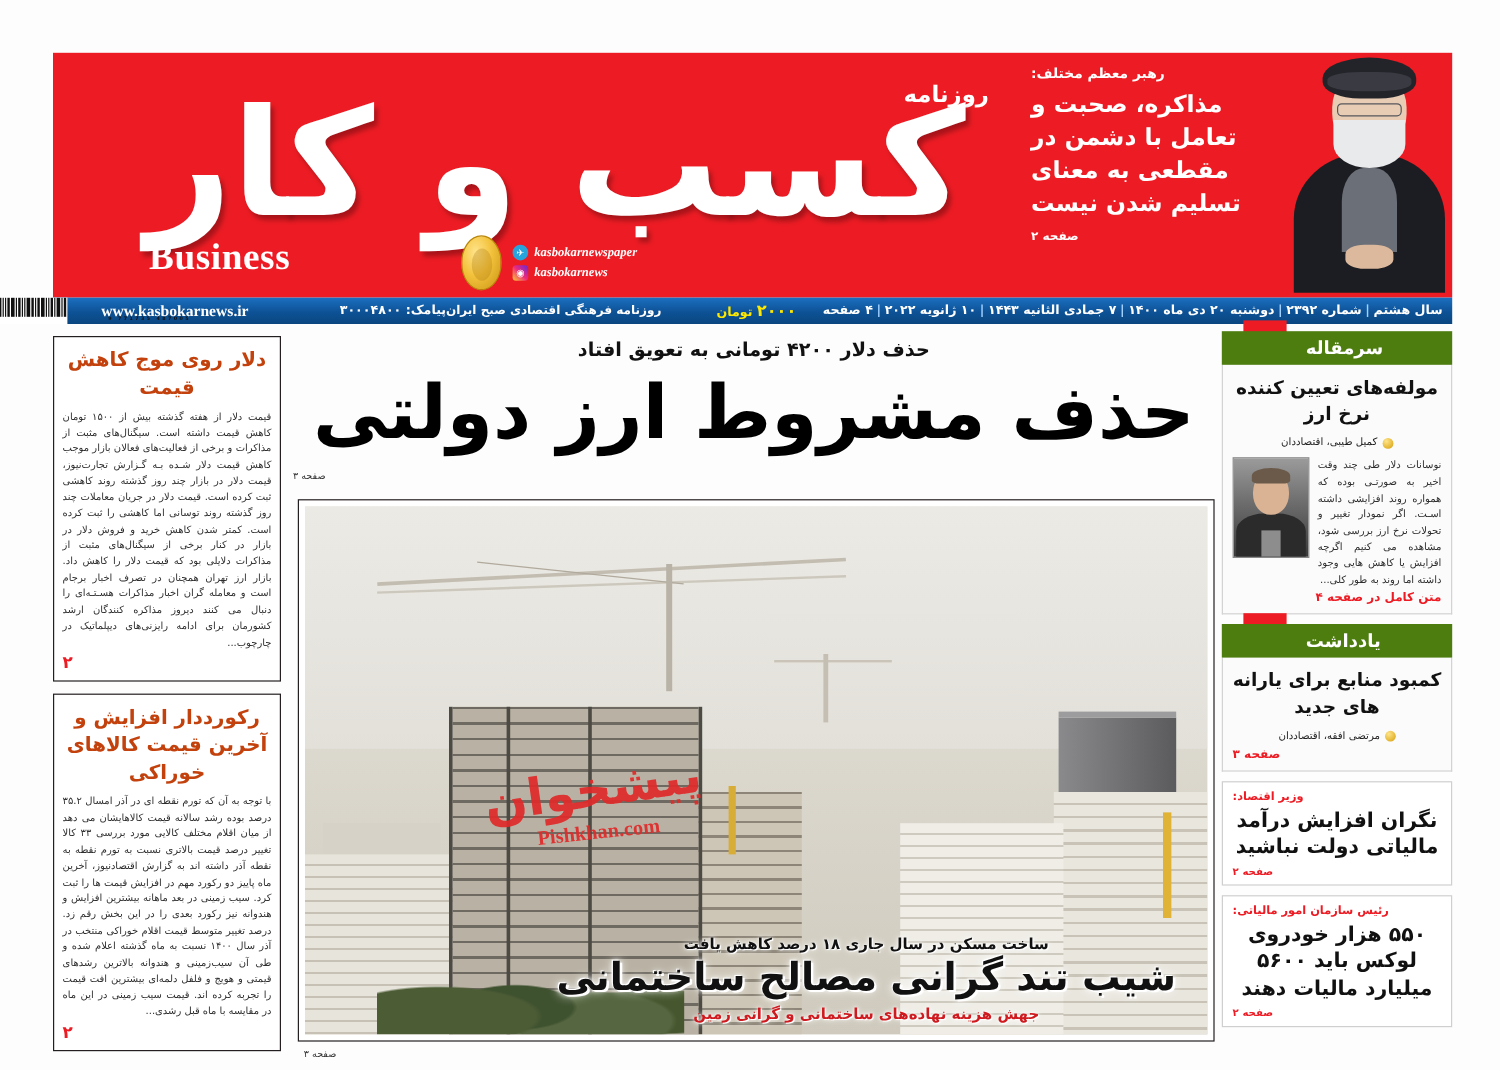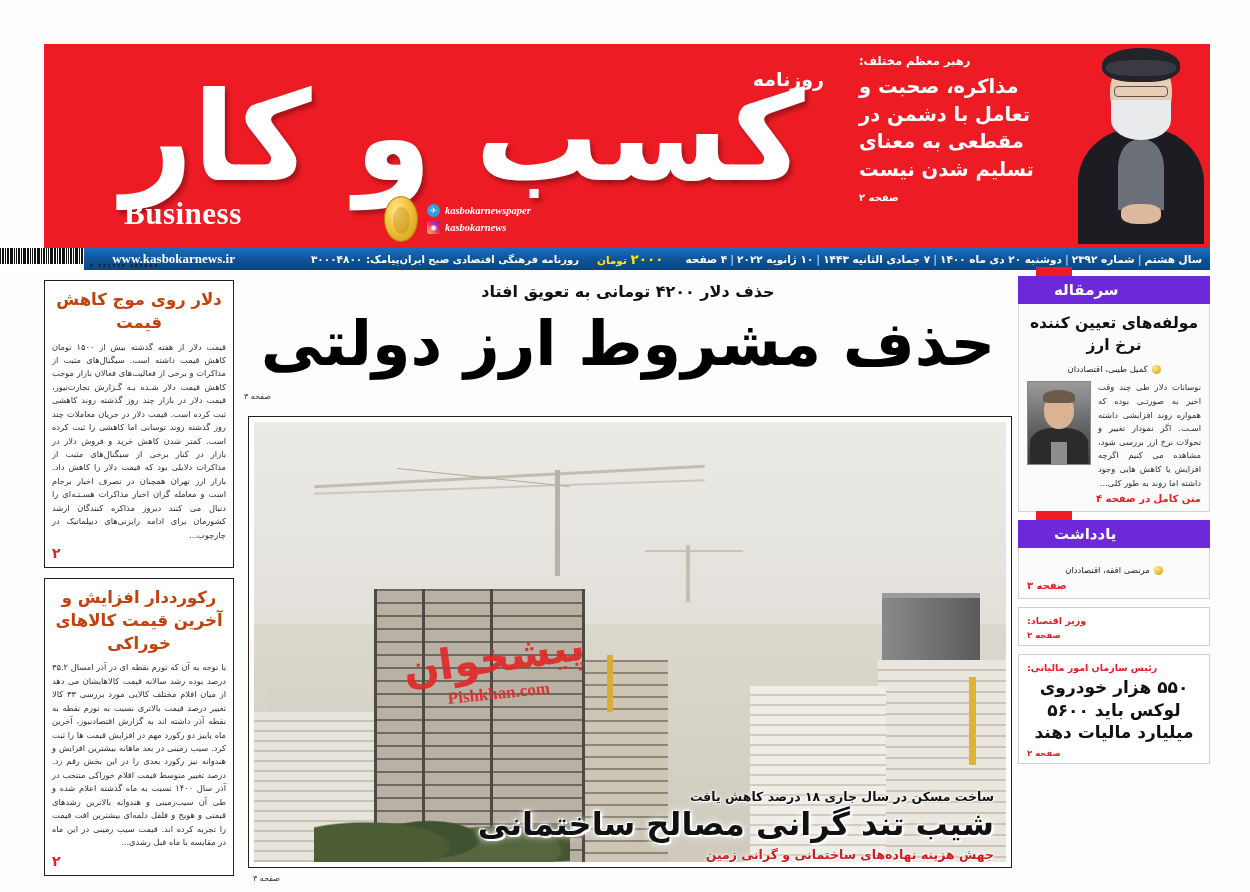--- a/index.html
+++ b/index.html
@@ -272,20 +272,21 @@
   }
   .infobar-right {
     padding-right: 8px;
     white-space: nowrap;
     letter-spacing: -0.2px;
   }
   .infobar-sep { color: #9fd0ff; margin: 0 3px; }
   .price {
     margin-right: 22px;
     white-space: nowrap;
+    margin-left: 28px;
   }
   .price .num { color: #ffe800; font-size: 13.5px; }
   .price .unit { color: #ffe800; }
   .slogan {
     margin-right: 18px;
     font-size: 10px;
     white-space: nowrap;
   }
   .infobar-spacer { flex: 1; }
   .sms {
@@ -543,23 +544,23 @@
     font-size: 17px;
     font-family: "Liberation Serif", "DejaVu Serif", serif;
     display: block;
     margin-top: 2px;
     transform: rotate(2deg);
   }
 
   .photo-caption {
     position: absolute;
     right: 12px;
-    bottom: 0;
+    bottom: 10px;
     left: 26%;
-    text-align: right;
+    text-align: center;
     direction: rtl;
   }
   .cap-kicker {
     font-size: 12.5px;
     font-weight: bold;
     color: #111;
     text-shadow: 0 0 3px #fff, 0 0 6px #fff, 1px 1px 0 #fff;
     margin-bottom: 2px;
   }
   .cap-title {
@@ -611,26 +612,26 @@
     position: absolute;
     left: 0; bottom: -7px;
     width: 0; height: 0;
     border-left: 18px solid #ED1C24;
     border-right: 18px solid #ED1C24;
     border-bottom: 7px solid transparent;
   }
   .sec-head {
     position: relative;
     height: 28px;
-    background: #6d28d9;
+    background: #4d7c0f;
     color: #ffffff;
     display: flex;
     align-items: center;
     justify-content: flex-end;
-    padding-left: 36px;
+    padding-left: 70px;
     padding-right: 9px;
     font-size: 15px;
     font-weight: bold;
     direction: rtl;
     z-index: 3;
   }
   .sec-body {
     border: 1px solid #d3d3d3;
     border-top: none;
     background: #fbfbfb;
@@ -919,30 +920,32 @@
             <span>نوسانات دلار طی چند وقت اخیر به صورتـی بوده که همواره روند افزایشی داشته اسـت. اگر نمودار تغییر و تحولات نرخ ارز بررسی شود، مشاهده می کنیم اگرچه افزایش یا کاهش هایی وجود داشته اما روند به طور کلی...</span>
           </div>
           <div class="read-more">متن کامل در صفحه ۴</div>
         </div>
       </div>
 
       <div class="sec">
         <div class="sec-tab"></div>
         <div class="sec-head">یادداشت</div>
         <div class="sec-body">
+          <div class="sec-title">کمبود منابع برای یارانه های جدید</div>
           <div class="byline">
             <span class="byline-dot"></span>
             <span>مرتضی افقه، اقتصاددان</span>
           </div>
           <div class="sec-page">صفحه ۳</div>
         </div>
       </div>
 
       <div class="note-box">
         <div class="note-kicker">وزیر اقتصاد:</div>
+        <div class="note-title">نگران افزایش درآمد مالیاتی دولت نباشید</div>
         <div class="note-page">صفحه ۲</div>
       </div>
 
       <div class="note-box">
         <div class="note-kicker">رئیس سازمان امور مالیاتی:</div>
         <div class="note-title">۵۵۰ هزار خودروی لوکس باید ۵۶۰۰ میلیارد مالیات دهند</div>
         <div class="note-page">صفحه ۲</div>
       </div>
 
     </div>

